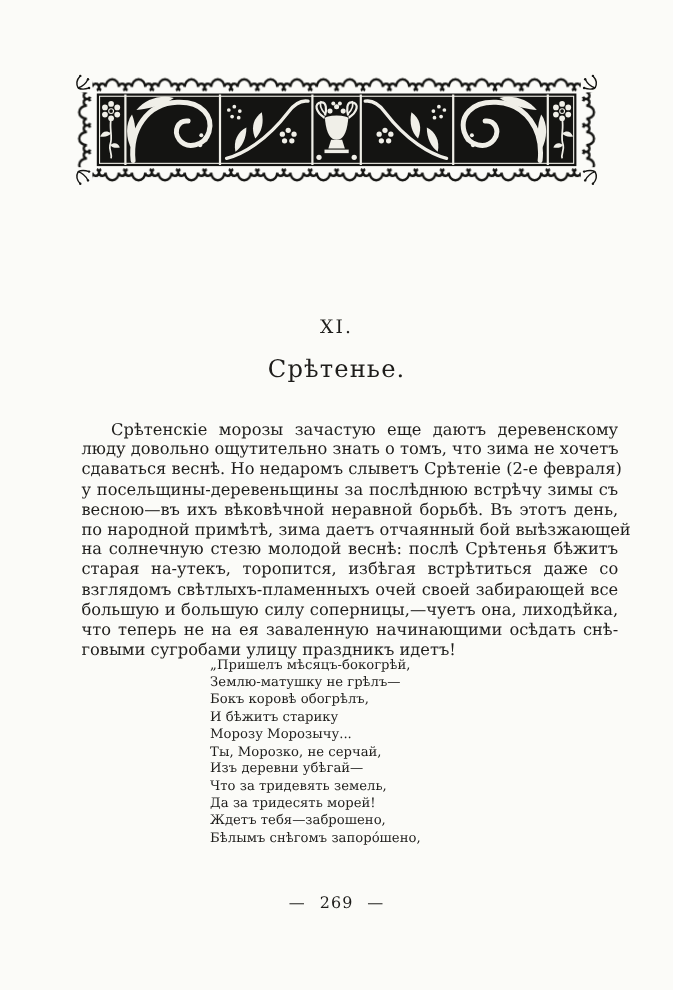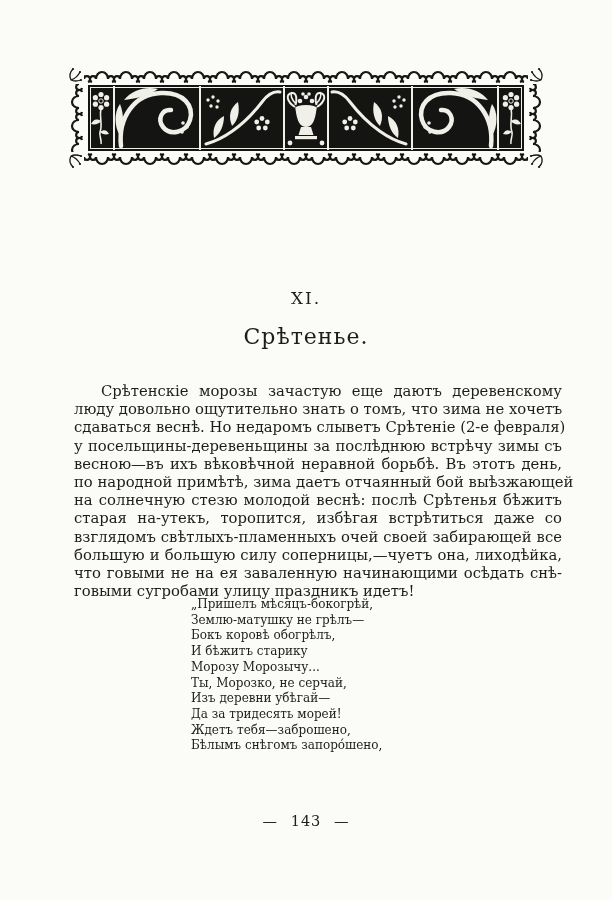--- a/index.html
+++ b/index.html
@@ -156,30 +156,31 @@
   <div class="pline first">Срѣтенскіе морозы зачастую еще даютъ деревенскому</div>
   <div class="pline">люду довольно ощутительно знать о томъ, что зима не хочетъ</div>
   <div class="pline">сдаваться веснѣ. Но недаромъ слыветъ Срѣтеніе (2-е февраля)</div>
   <div class="pline">у посельщины-деревеньщины за послѣднюю встрѣчу зимы съ</div>
   <div class="pline">весною—въ ихъ вѣковѣчной неравной борьбѣ. Въ этотъ день,</div>
   <div class="pline">по народной примѣтѣ, зима даетъ отчаянный бой выѣзжающей</div>
   <div class="pline">на солнечную стезю молодой веснѣ: послѣ Срѣтенья бѣжитъ</div>
   <div class="pline">старая на-утекъ, торопится, избѣгая встрѣтиться даже со</div>
   <div class="pline">взглядомъ свѣтлыхъ-пламенныхъ очей своей забирающей все</div>
   <div class="pline">большую и большую силу соперницы,—чуетъ она, лиходѣйка,</div>
-  <div class="pline">что говыми не на ея заваленную начинающими осѣдать снѣ-</div>
+  <div class="pline">что теперь не на ея заваленную начинающими осѣдать снѣ-</div>
   <div class="pline last">говыми сугробами улицу праздникъ идетъ!</div>
 </div>
 
 <div class="poem">
   <div class="vline">„Пришелъ мѣсяцъ-бокогрѣй,</div>
   <div class="vline">Землю-матушку не грѣлъ—</div>
   <div class="vline">Бокъ коровѣ обогрѣлъ,</div>
   <div class="vline">И бѣжитъ старику</div>
   <div class="vline">Морозу Морозычу...</div>
   <div class="vline">Ты, Морозко, не серчай,</div>
   <div class="vline">Изъ деревни убѣгай—</div>
+  <div class="vline">Что за тридевять земель,</div>
   <div class="vline">Да за тридесять морей!</div>
   <div class="vline">Ждетъ тебя—заброшено,</div>
   <div class="vline">Бѣлымъ снѣгомъ запоро́шено,</div>
 </div>
 
-<div class="pagenum">— 143 —</div>
+<div class="pagenum">— 269 —</div>
 
 </body></html>

